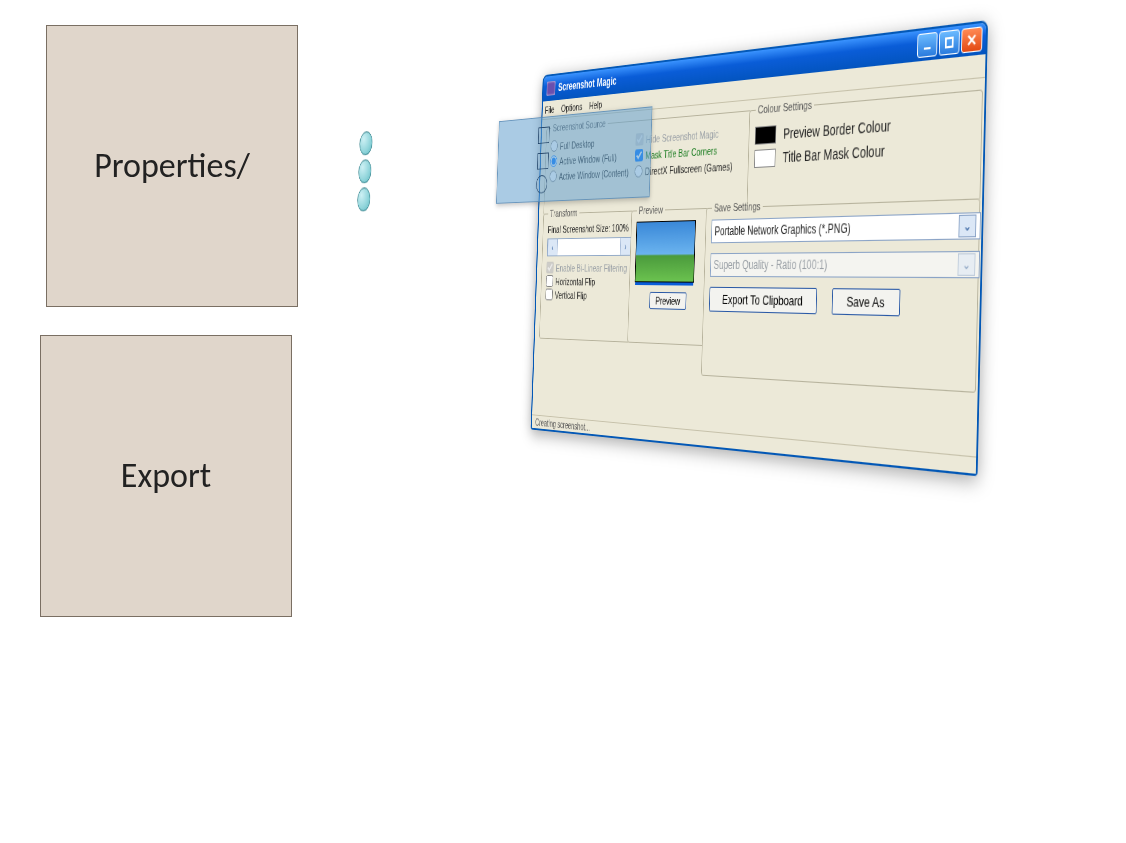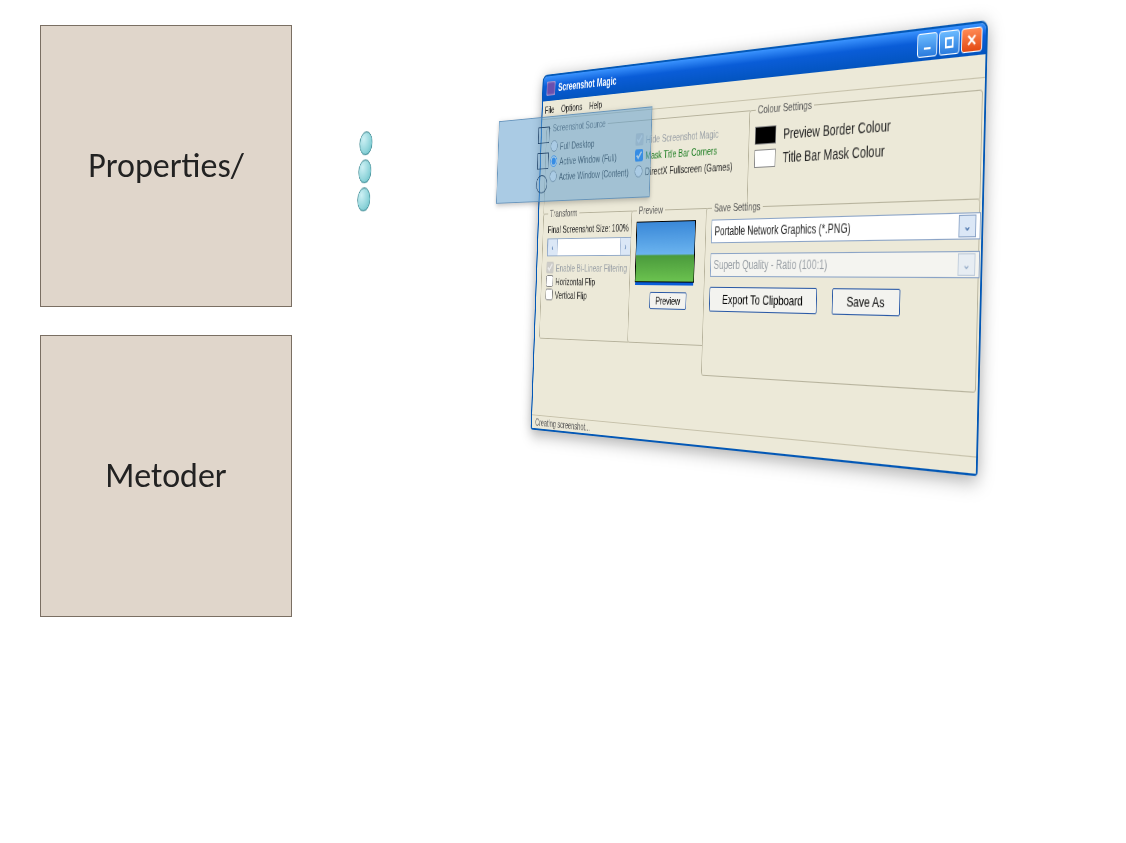--- a/index.html
+++ b/index.html
@@ -21,21 +21,21 @@
     border: 1px solid #7a6f63;
     display: flex;
     align-items: center;
     justify-content: center;
     text-align: center;
     font-family: Calibri, Arial, sans-serif;
     font-size: 34px;
     color: #222;
     line-height: 1.15;
   }
-  #props-box { left: 40px; top: 25px; }
+  #props-box { left: 46px; top: 25px; }
   #meth-box  { left: 40px; top: 335px; }
 
   
   .stage3d {
     position: absolute;
     left: 350px;
     top: -20px;
     width: 780px;
     height: 720px;
     perspective: 1200px;
@@ -237,21 +237,21 @@
 </head>
 <body>
 
 <div id="props-box" class="slide-box">
   <div>
     <div>Properties/</div>
   </div>
 </div>
 <div id="meth-box" class="slide-box">
   <div>
-    <div>Metoder</div>
+    <div>Export</div>
   </div>
 </div>
 
 <div class="stage3d">
 
   <div class="scene">
 
     <div class="xp-window">
 
       <div class="titlebar">

